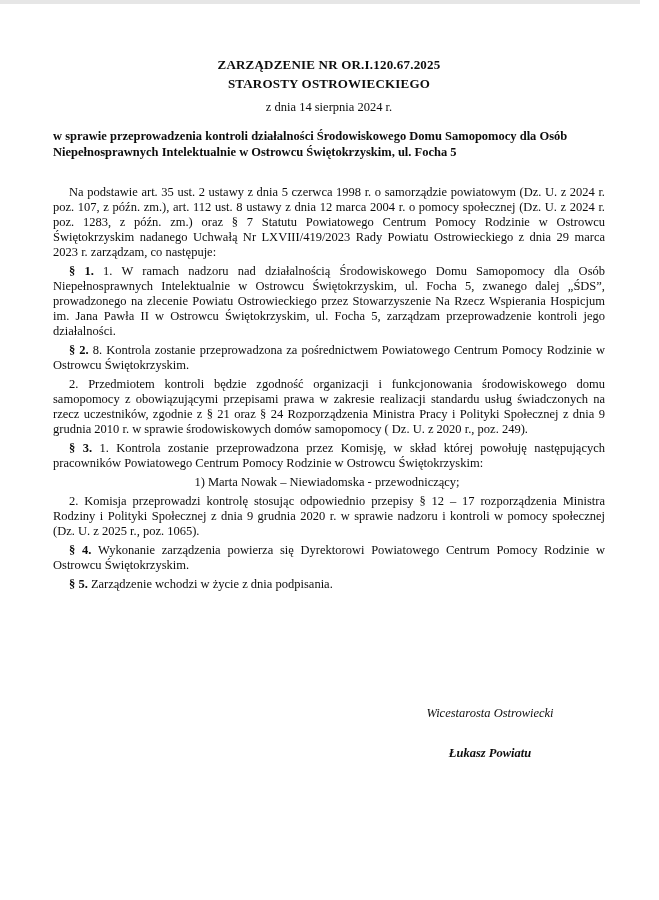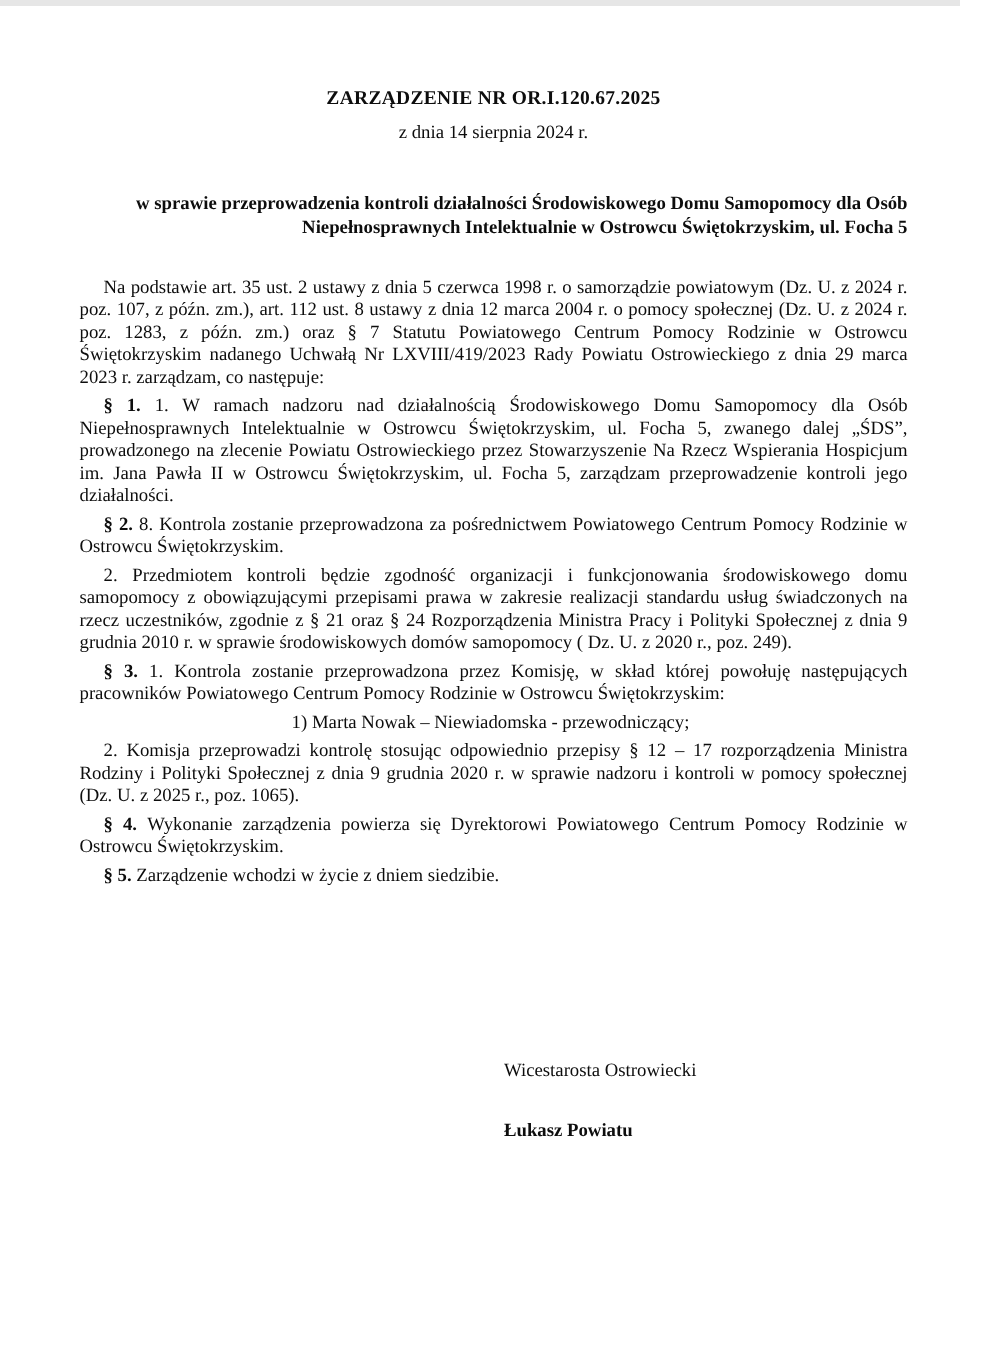--- a/index.html
+++ b/index.html
@@ -41,25 +41,25 @@
     line-height: 19px;
     letter-spacing: 0.2px;
   }
   .date-line {
     text-align: center;
     font-size: 12.5px;
     line-height: 15px;
     margin-top: 7px;
   }
   .subject {
-    text-align: right;
+    text-align: left;
     font-weight: bold;
     font-size: 12.5px;
     line-height: 15.5px;
-    margin: 32px auto 0 auto;
+    margin: 14px auto 0 auto;
     max-width: 556px;
   }
   .body-text {
     margin-top: 25px;
   }
   .body-text p {
     font-size: 12.5px;
     line-height: 15px;
     text-align: justify;
     text-indent: 16px;
@@ -68,42 +68,45 @@
   .body-text p.doc-li {
     text-align: center;
     text-indent: 0;
     margin-left: -4px;
   }
   .body-text b {
     font-weight: bold;
   }
   .signature {
     position: absolute;
-    left: 336px;
+    left: 360px;
     top: 706px;
     width: 260px;
+    text-align: center;
     font-size: 12.5px;
     line-height: 15px;
+    font-style: italic;
   }
   .signature .sig-name {
     font-weight: bold;
     margin-top: 25px;
   }
 </style>
 </head>
 <body>
 
 <div class="page">
   <div class="top-strip"></div>
   <div class="edge-line"></div>
 
   <div class="doc">
 
     <div class="title">
       <div>ZARZĄDZENIE NR OR.I.120.67.2025</div>
+      <div>STAROSTY OSTROWIECKIEGO</div>
     </div>
 
     <div class="date-line">z dnia 14 sierpnia 2024 r.</div>
 
     <div class="subject">w sprawie przeprowadzenia kontroli działalności Środowiskowego Domu Samopomocy dla Osób Niepełnosprawnych Intelektualnie w Ostrowcu Świętokrzyskim, ul. Focha 5</div>
 
     <div class="body-text">
       <p><b></b><span>Na podstawie art. 35 ust. 2 ustawy z dnia 5 czerwca 1998 r. o samorządzie powiatowym (Dz. U. z 2024 r. poz. 107, z późn. zm.), art. 112 ust. 8 ustawy z dnia 12 marca 2004 r. o pomocy społecznej (Dz. U. z 2024 r. poz. 1283, z późn. zm.) oraz § 7 Statutu Powiatowego Centrum Pomocy Rodzinie w Ostrowcu Świętokrzyskim nadanego Uchwałą Nr LXVIII/419/2023 Rady Powiatu Ostrowieckiego z dnia 29 marca 2023 r. zarządzam, co następuje:</span></p>
 
       <p><b>§ 1. </b><span>1. W ramach nadzoru nad działalnością Środowiskowego Domu Samopomocy dla Osób Niepełnosprawnych Intelektualnie w Ostrowcu Świętokrzyskim, ul. Focha 5, zwanego dalej „ŚDS”, prowadzonego na zlecenie Powiatu Ostrowieckiego przez Stowarzyszenie Na Rzecz Wspierania Hospicjum im. Jana Pawła II w Ostrowcu Świętokrzyskim, ul. Focha 5, zarządzam przeprowadzenie kontroli jego działalności.</span></p>
@@ -115,21 +118,21 @@
 
       <p><b>§ 3. </b><span>1. Kontrola zostanie przeprowadzona przez Komisję, w skład której powołuję następujących pracowników Powiatowego Centrum Pomocy Rodzinie w Ostrowcu Świętokrzyskim:</span></p>
 
       <p class="doc-li"><b></b><span>1) Marta Nowak – Niewiadomska - przewodniczący;</span></p>
 
 
       <p><b></b><span>2. Komisja przeprowadzi kontrolę stosując odpowiednio przepisy § 12 – 17 rozporządzenia Ministra Rodziny i Polityki Społecznej z dnia 9 grudnia 2020 r. w sprawie nadzoru i kontroli w pomocy społecznej (Dz. U. z 2025 r., poz. 1065).</span></p>
 
       <p><b>§ 4. </b><span>Wykonanie zarządzenia powierza się Dyrektorowi Powiatowego Centrum Pomocy Rodzinie w Ostrowcu Świętokrzyskim.</span></p>
 
-      <p><b>§ 5. </b><span>Zarządzenie wchodzi w życie z dniem siedzibie.</span></p>
+      <p><b>§ 5. </b><span>Zarządzenie wchodzi w życie z dnia podpisania.</span></p>
     </div>
   </div>
 
   <div class="signature">
     <div class="sig-role">Wicestarosta Ostrowiecki</div>
     <div class="sig-name">Łukasz Powiatu</div>
   </div>
 </div>
 
 </body></html>

